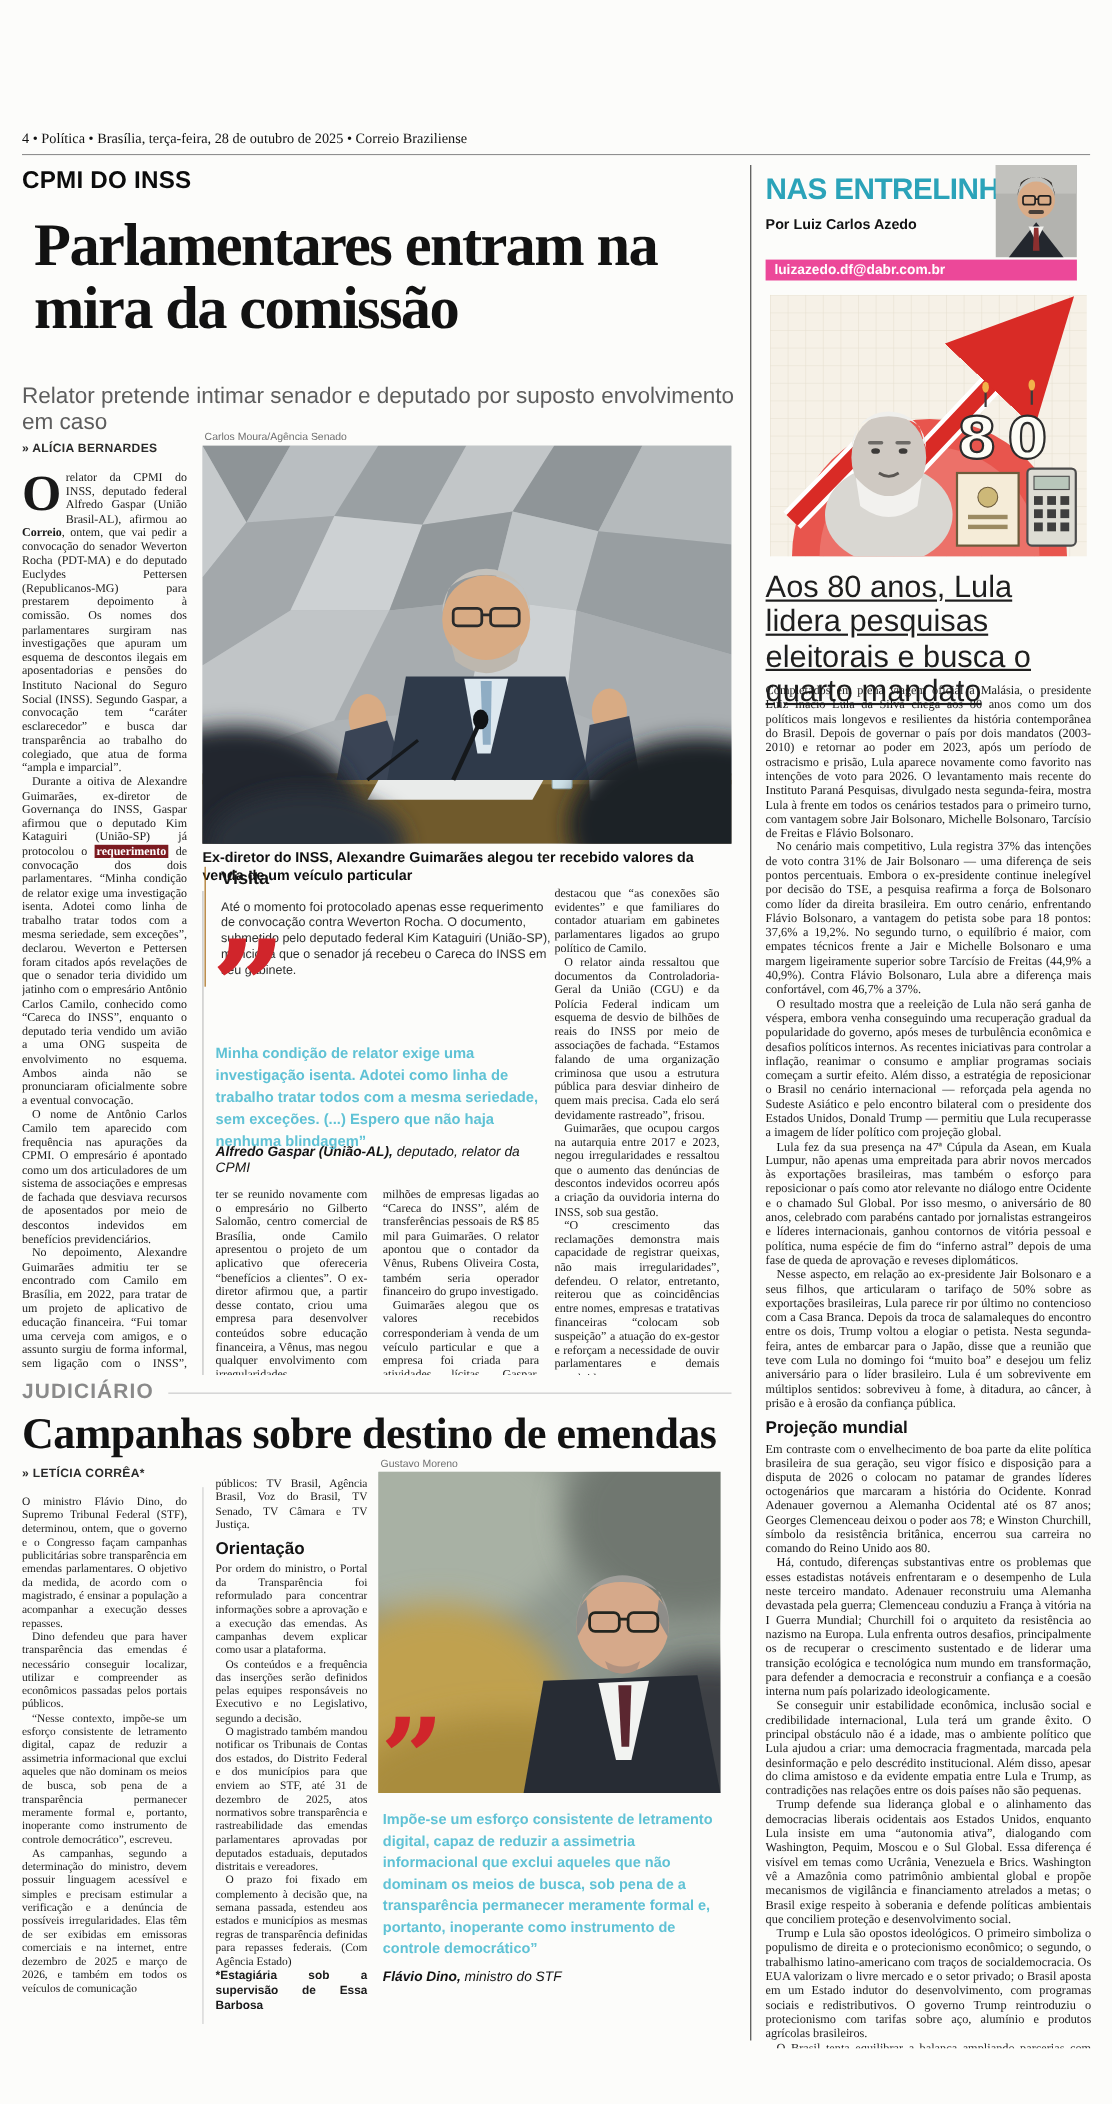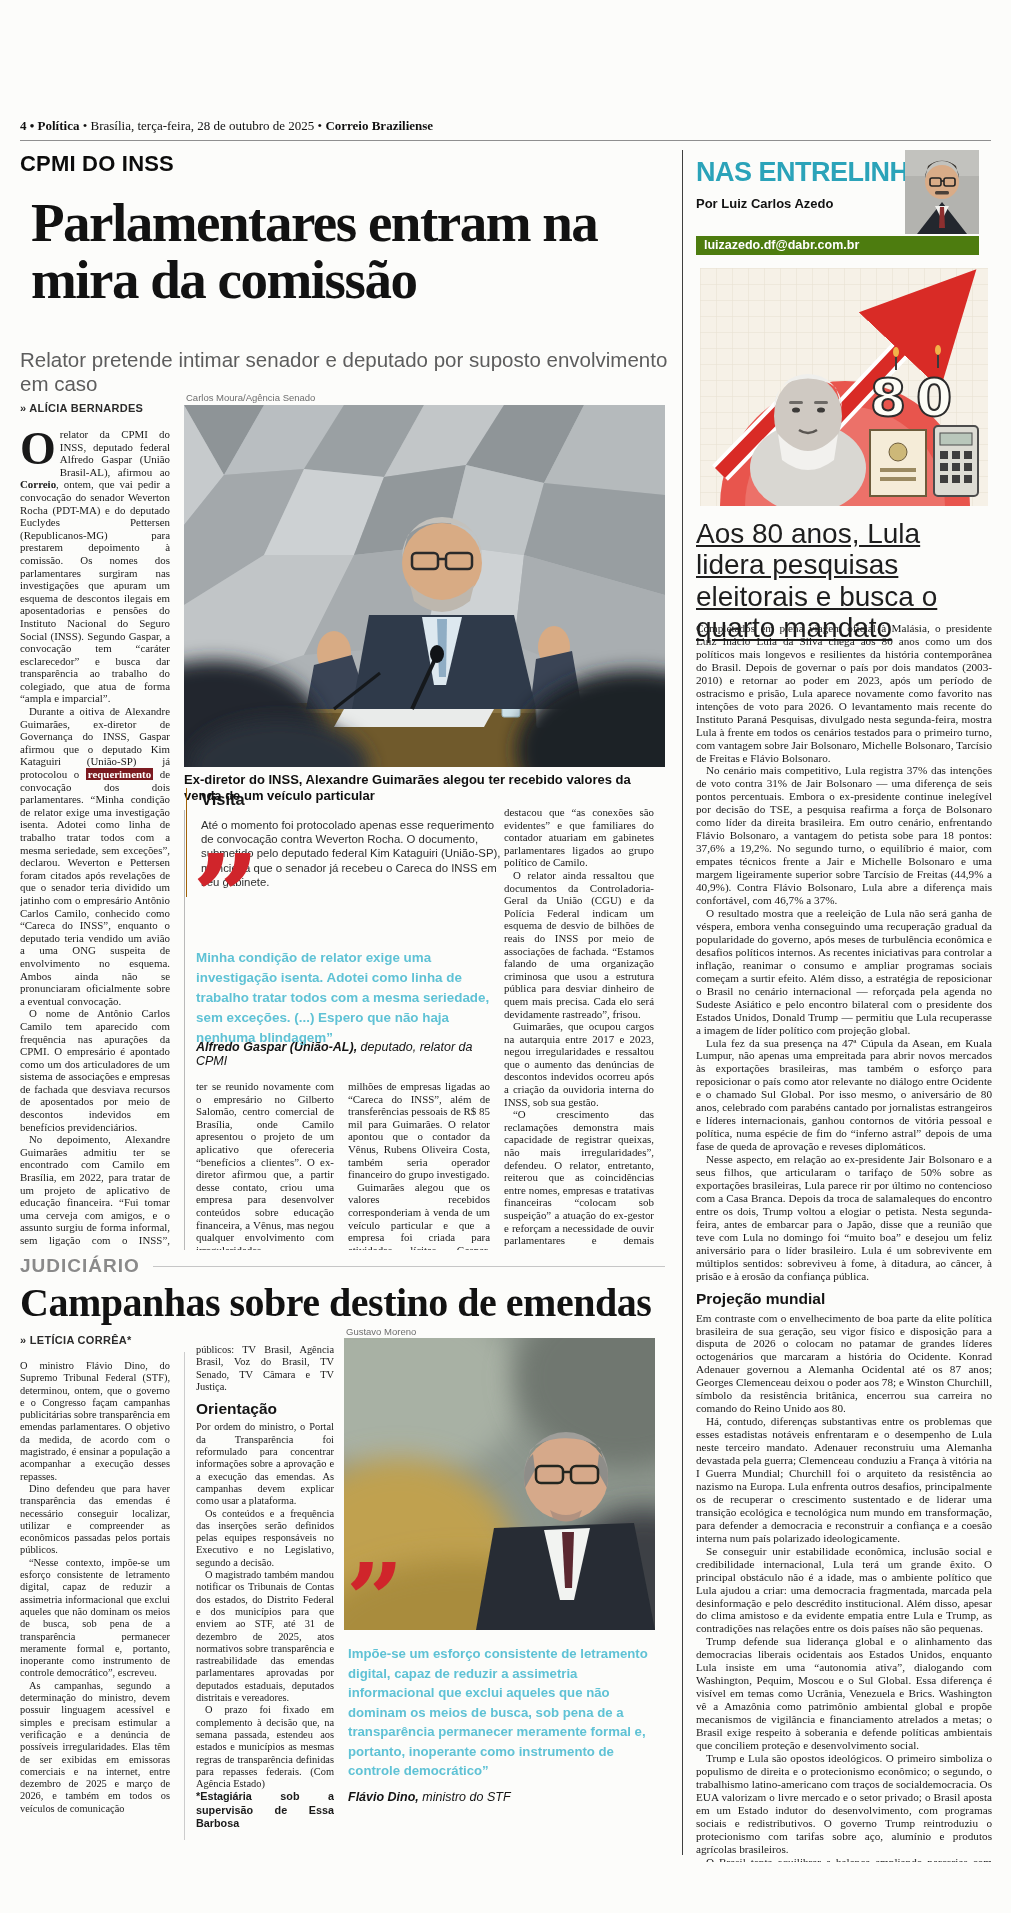--- a/index.html
+++ b/index.html
@@ -1,21 +1,21 @@
 <!DOCTYPE html>
 <html lang="pt-BR"><head>
 <meta charset="utf-8">
 <style>
   html,body{margin:0;padding:0;background:#e8e8e6;}
   #page{position:relative;width:1011px;height:1913px;margin:0 auto;background:#fcfcfa;
         font-family:"Liberation Serif",serif;color:#1a1a1a;overflow:hidden;}
   .abs{position:absolute;}
   
   .masthead{left:20px;top:118px;width:971px;font-size:13px;white-space:nowrap;color:#111;}
-  .masthead b{font-weight:700;margin-top:10px;}
+  .masthead b{font-weight:400;margin-top:10px;}
   .mast-rule{left:20px;top:140px;width:971px;height:1px;background:#8f8f8f;}
   
   .kicker1{left:20px;top:151px;font-family:"Liberation Sans",sans-serif;font-weight:700;
            font-size:22px;letter-spacing:.2px;color:#0c0c0c;}
   .h1{left:20px;top:184px;width:672px;font-weight:700;font-size:55px;line-height:1.03;
       letter-spacing:-1.5px;color:#121212;}
   .subhead1{left:20px;top:348px;width:655px;font-family:"Liberation Sans",sans-serif;
             font-size:20.5px;color:#5d5d5d;}
   .byline{font-family:"Liberation Sans",sans-serif;font-weight:700;font-size:11px;color:#2b2b2b;
           letter-spacing:.3px;}
@@ -64,21 +64,21 @@
   .qmarks2{left:346px;top:1572px;font-size:100px;}
   .qtext2{left:348px;top:1644px;width:306px;font-size:13.2px;line-height:1.48;}
   .qattr2{left:348px;top:1790px;width:300px;}
   
   .vdivider{left:682px;top:150px;width:1px;height:1705px;background:#3f3f3f;}
   .rc-title{left:696px;top:157px;font-family:"Liberation Sans",sans-serif;font-weight:700;
             font-size:27px;letter-spacing:-.5px;color:#2ba3b9;}
   .rc-por{left:696px;top:196px;font-family:"Liberation Sans",sans-serif;font-weight:700;
           font-size:13px;color:#121212;}
   .rc-photo{left:905px;top:150px;width:74px;height:84px;}
-  .rc-bar{left:696px;top:236px;width:283px;height:19px;background:#4d7c0f;}
+  .rc-bar{left:696px;top:236px;width:283px;height:19px;background:#ec4899;}
   .rc-bar span{display:block;font-family:"Liberation Sans",sans-serif;font-weight:700;
                font-size:12.5px;line-height:19px;color:#ffffff;padding-left:8px;}
   .rc-illo{left:700px;top:268px;width:288px;height:238px;}
   .rc-h3{left:696px;top:518px;width:298px;font-family:"Liberation Sans",sans-serif;
          font-size:28px;line-height:1.12;color:#1e1e1e;text-decoration:underline;}
   .rc-body{left:696px;top:622px;width:296px;height:1240px;font-size:11.2px;line-height:12.95px;}
   .rc-body p{margin:0;text-indent:10px;}
   svg{display:block;}
 </style>
 </head>

